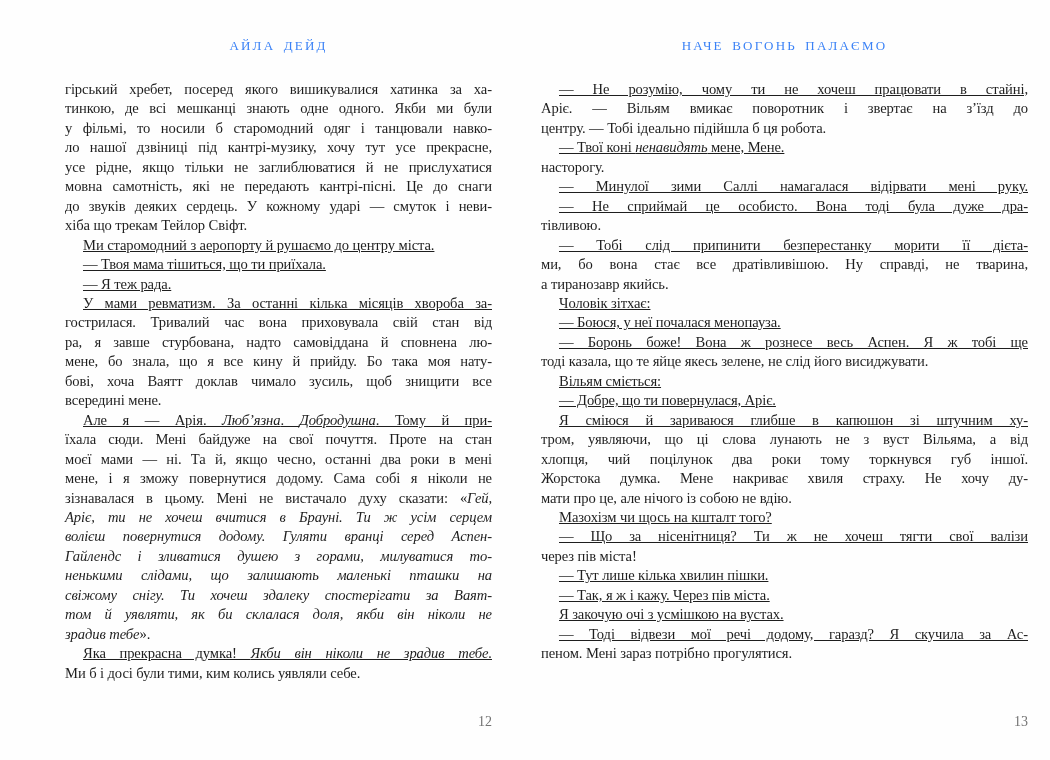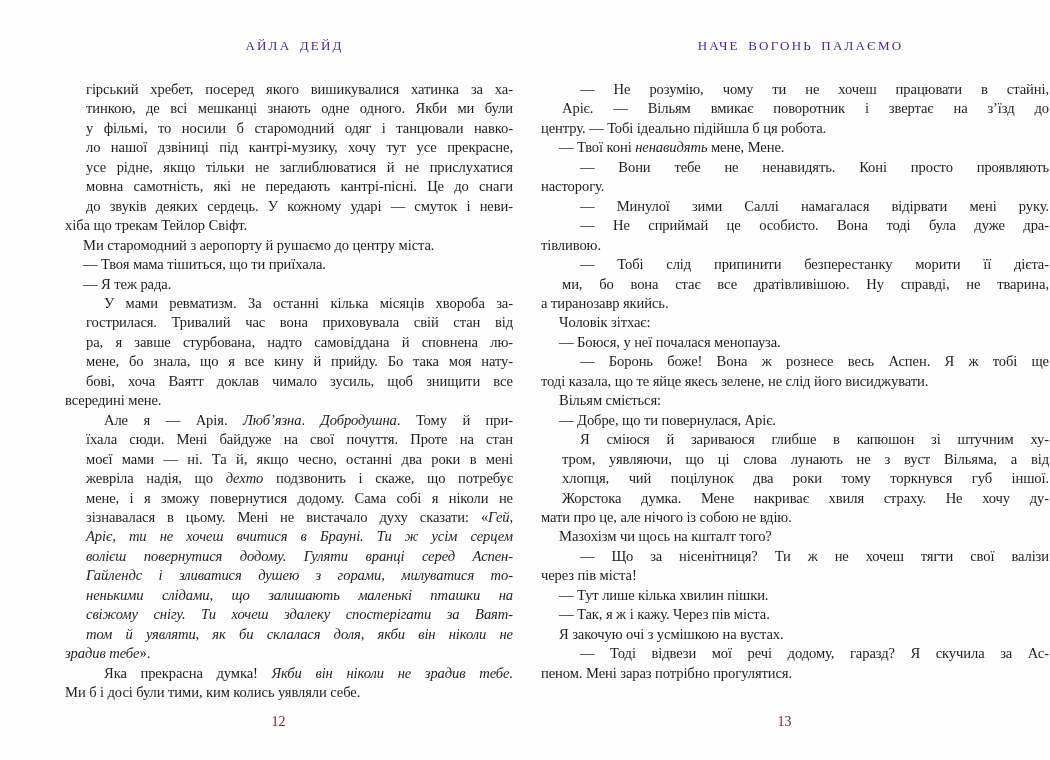--- a/index.html
+++ b/index.html
@@ -20,62 +20,62 @@
     position: absolute;
     top: 0;
     height: 760px;
   }
   .page.left  { left: 65px;  width: 427px; }
   .page.right { left: 541px; width: 487px; }
 
   .running-head {
     position: absolute;
     top: 38px;
-    left: 16px;
+    left: 0;
     width: 100%;
     text-align: center;
     font-size: 13px;
     letter-spacing: 2.2px;
     word-spacing: 3px;
-    color: #4c1d95;
+    color: #3b82f6;
     white-space: nowrap;
   }
   .text-block {
     position: absolute;
     top: 80px;
     left: 0;
     width: 100%;
     font-size: 14.6px;
     line-height: 19.45px;
     letter-spacing: -0.1px;
   }
   .line {
     width: 100%;
     text-align: left;
   }
   .line.just {
     text-align: justify;
     text-align-last: justify;
-    margin-left: 21px;
   }
   .line.indent {
     padding-left: 18px;
     box-sizing: border-box;
+    text-decoration: underline;
   }
   .line i {
     font-style: italic;
   }
   .folio {
     position: absolute;
     top: 714px;
     left: 0;
     width: 100%;
-    text-align: center;
+    text-align: right;
     font-size: 14px;
-    color: #7f1d1d;
+    color: #737373;
   }
 </style>
 </head>
 <body>
 
 <div class="spread">
 
   <section class="page left">
     <div class="running-head">АЙЛА ДЕЙД</div>
     <div class="text-block">
@@ -92,21 +92,20 @@
         <div class="line indent"><span>— Я теж рада.</span></div>
         <div class="line indent just"><span>У мами ревматизм. За останні кілька місяців хвороба за-</span></div>
         <div class="line just"><span>гострилася. Тривалий час вона приховувала свій стан від</span></div>
         <div class="line just"><span>ра, я завше стурбована, надто самовіддана й сповнена лю-</span></div>
         <div class="line just"><span>мене, бо знала, що я все кину й прийду. Бо така моя нату-</span></div>
         <div class="line just"><span>бові, хоча Ваятт доклав чимало зусиль, щоб знищити все</span></div>
         <div class="line"><span>всередині мене.</span></div>
         <div class="line indent just"><span>Але я — Арія. </span><i>Люб’язна</i><span>. </span><i>Добродушна</i><span>. Тому й при-</span></div>
         <div class="line just"><span>їхала сюди. Мені байдуже на свої почуття. Проте на стан</span></div>
         <div class="line just"><span>моєї мами — ні. Та й, якщо чесно, останні два роки в мені</span></div>
-        <div class="line just"><span>жевріла надія, що </span><i>дехто</i><span> подзвонить і скаже, що потребує</span></div>
         <div class="line just"><span>мене, і я зможу повернутися додому. Сама собі я ніколи не</span></div>
         <div class="line just"><span>зізнавалася в цьому. Мені не вистачало духу сказати: «</span><i>Гей,</i></div>
         <div class="line just"><i>Аріє, ти не хочеш вчитися в Брауні. Ти ж усім серцем</i></div>
         <div class="line just"><i>волієш повернутися додому. Гуляти вранці серед Аспен-</i></div>
         <div class="line just"><i>Гайлендс і зливатися душею з горами, милуватися то-</i></div>
         <div class="line just"><i>ненькими слідами, що залишають маленькі пташки на</i></div>
         <div class="line just"><i>свіжому снігу. Ти хочеш здалеку спостерігати за Ваят-</i></div>
         <div class="line just"><i>том й уявляти, як би склалася доля, якби він ніколи не</i></div>
         <div class="line"><i>зрадив тебе</i><span>».</span></div>
         <div class="line indent just"><span>Яка прекрасна думка! </span><i>Якби він ніколи не зрадив тебе.</i></div>
@@ -115,21 +114,20 @@
     <div class="folio">12</div>
   </section>
 
   <section class="page right">
     <div class="running-head">НАЧЕ ВОГОНЬ ПАЛАЄМО</div>
     <div class="text-block">
         <div class="line indent just"><span>— Не розумію, чому ти не хочеш працювати в стайні,</span></div>
         <div class="line just"><span>Аріє. — Вільям вмикає поворотник і звертає на з’їзд до</span></div>
         <div class="line"><span>центру. — Тобі ідеально підійшла б ця робота.</span></div>
         <div class="line indent"><span>— Твої коні </span><i>ненавидять</i><span> мене, Мене.</span></div>
-        <div class="line indent just"><span>— Вони тебе не ненавидять. Коні просто проявляють</span></div>
         <div class="line"><span>насторогу.</span></div>
         <div class="line indent just"><span>— Минулої зими Саллі намагалася відірвати мені руку.</span></div>
         <div class="line indent just"><span>— Не сприймай це особисто. Вона тоді була дуже дра-</span></div>
         <div class="line"><span>тівливою.</span></div>
         <div class="line indent just"><span>— Тобі слід припинити безперестанку морити її дієта-</span></div>
         <div class="line just"><span>ми, бо вона стає все дратівливішою. Ну справді, не тварина,</span></div>
         <div class="line"><span>а тиранозавр якийсь.</span></div>
         <div class="line indent"><span>Чоловік зітхає:</span></div>
         <div class="line indent"><span>— Боюся, у неї почалася менопауза.</span></div>
         <div class="line indent just"><span>— Боронь боже! Вона ж рознесе весь Аспен. Я ж тобі ще</span></div>

